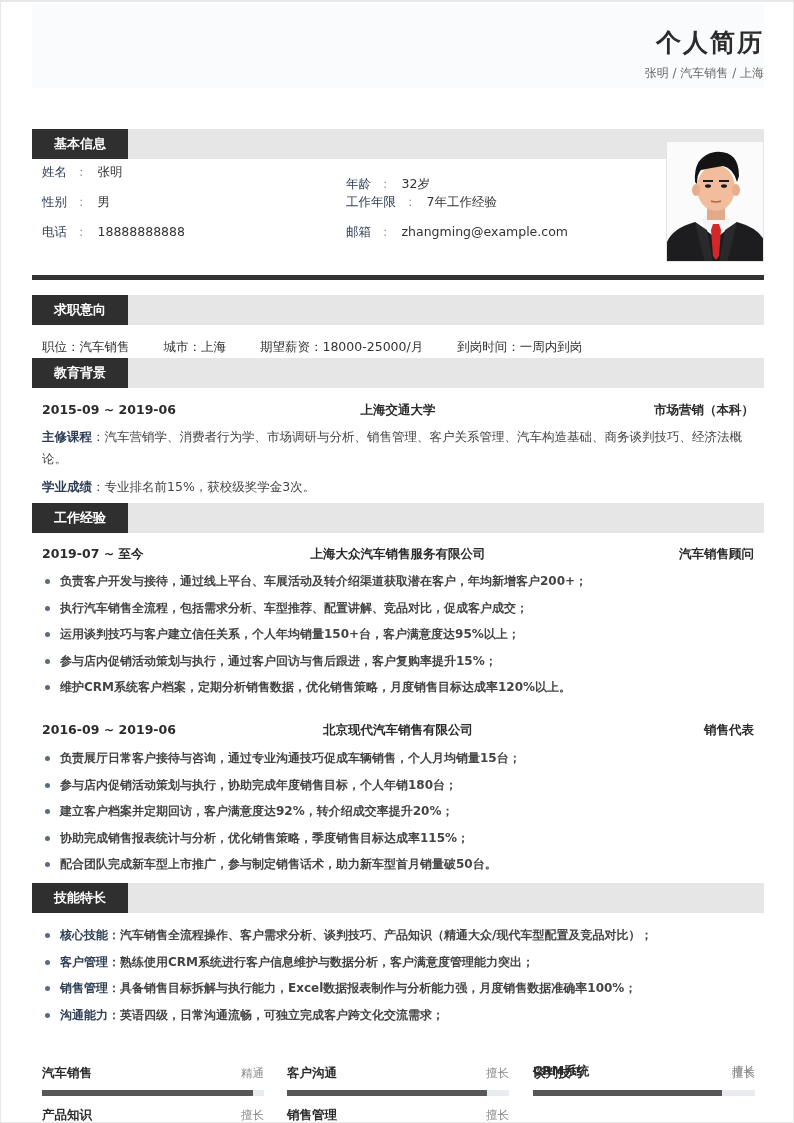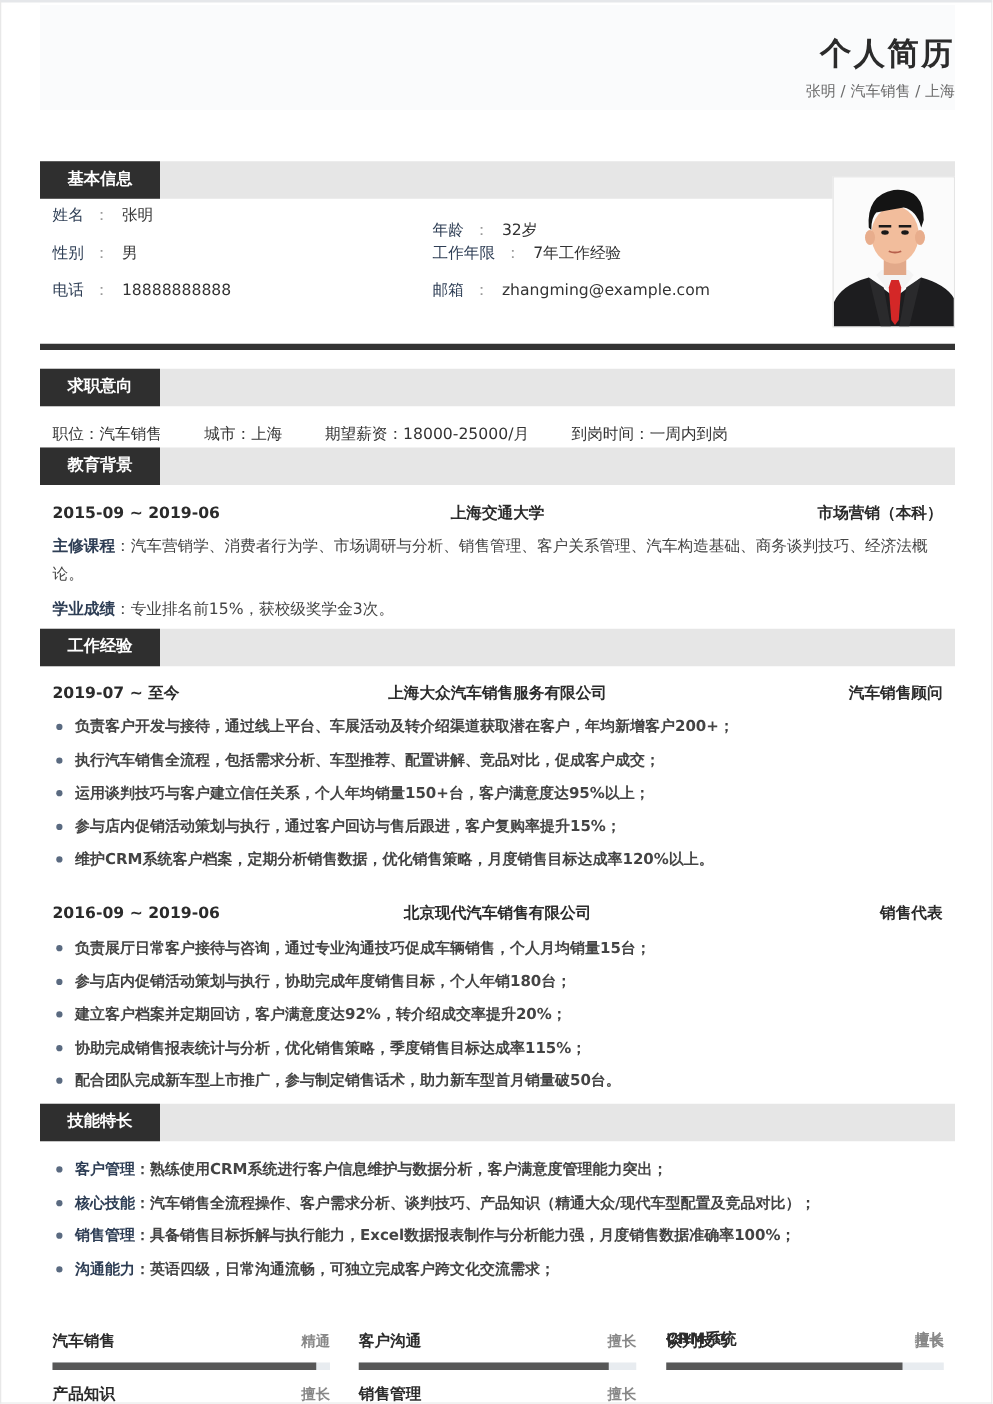--- a/index.html
+++ b/index.html
@@ -33,21 +33,21 @@
   .para { position: absolute; left: 41px; width: 712px; font-size: 12.5px; color: #444; line-height: 22px; }
   .para b { color: #2e3e55; }
 
   ul.bl { position: absolute; left: 41px; width: 712px; list-style: none; }
   ul.bl li { position: relative; padding-left: 18px; font-size: 12px; color: #444; height: 26.5px; line-height: 20px; white-space: nowrap; font-weight: bold; }
   ul.bl li::before { content: ""; position: absolute; left: 3px; top: 8px; width: 5px; height: 5px; border-radius: 50%; background: #5a6a80; }
   ul.bl li b { color: #2e3e55; }
 
   .skill { position: absolute; width: 222px; }
   .skill .n { font-size: 12.5px; font-weight: bold; color: #2b2b2b; line-height: 16px; }
-  .skill .lv { position: absolute; right: 0; top: 0; font-size: 11.5px; color: #888; line-height: 16px; font-weight: bold; }
+  .skill .lv { position: absolute; right: 0; top: 0; font-size: 11.5px; color: #888; line-height: 16px; }
   .skill .bar { position: relative; margin-top: 9px; height: 6px; background: #e8ecf0; }
   .skill .fill { position: absolute; left: 0; top: 0; height: 6px; background: #575757; }
 </style>
 </head>
 <body>
 
 <div class="page">
 
   <div class="header">
     <div class="title">个人简历</div>
@@ -164,22 +164,22 @@
     <li>参与店内促销活动策划与执行，协助完成年度销售目标，个人年销180台；</li>
     <li>建立客户档案并定期回访，客户满意度达92%，转介绍成交率提升20%；</li>
     <li>协助完成销售报表统计与分析，优化销售策略，季度销售目标达成率115%；</li>
     <li>配合团队完成新车型上市推广，参与制定销售话术，助力新车型首月销量破50台。</li>
   </ul>
 
   <div class="sec" style="top:881px;">
     <div class="lab">技能特长</div>
   </div>
   <ul class="bl" style="top:923px;">
+    <li><b>核心技能</b><span>：汽车销售全流程操作、客户需求分析、谈判技巧、产品知识（精通大众/现代车型配置及竞品对比）；</span></li>
     <li><b>客户管理</b><span>：熟练使用CRM系统进行客户信息维护与数据分析，客户满意度管理能力突出；</span></li>
-    <li><b>核心技能</b><span>：汽车销售全流程操作、客户需求分析、谈判技巧、产品知识（精通大众/现代车型配置及竞品对比）；</span></li>
     <li><b>销售管理</b><span>：具备销售目标拆解与执行能力，Excel数据报表制作与分析能力强，月度销售数据准确率100%；</span></li>
     <li><b>沟通能力</b><span>：英语四级，日常沟通流畅，可独立完成客户跨文化交流需求；</span></li>
   </ul>
 
   <div class="skill" style="left:41px; top:1063px;">
     <div class="n">汽车销售</div>
     <div class="lv">精通</div>
     <div class="bar">
         <div class="fill" style="width: 95%;"></div>
       </div>

